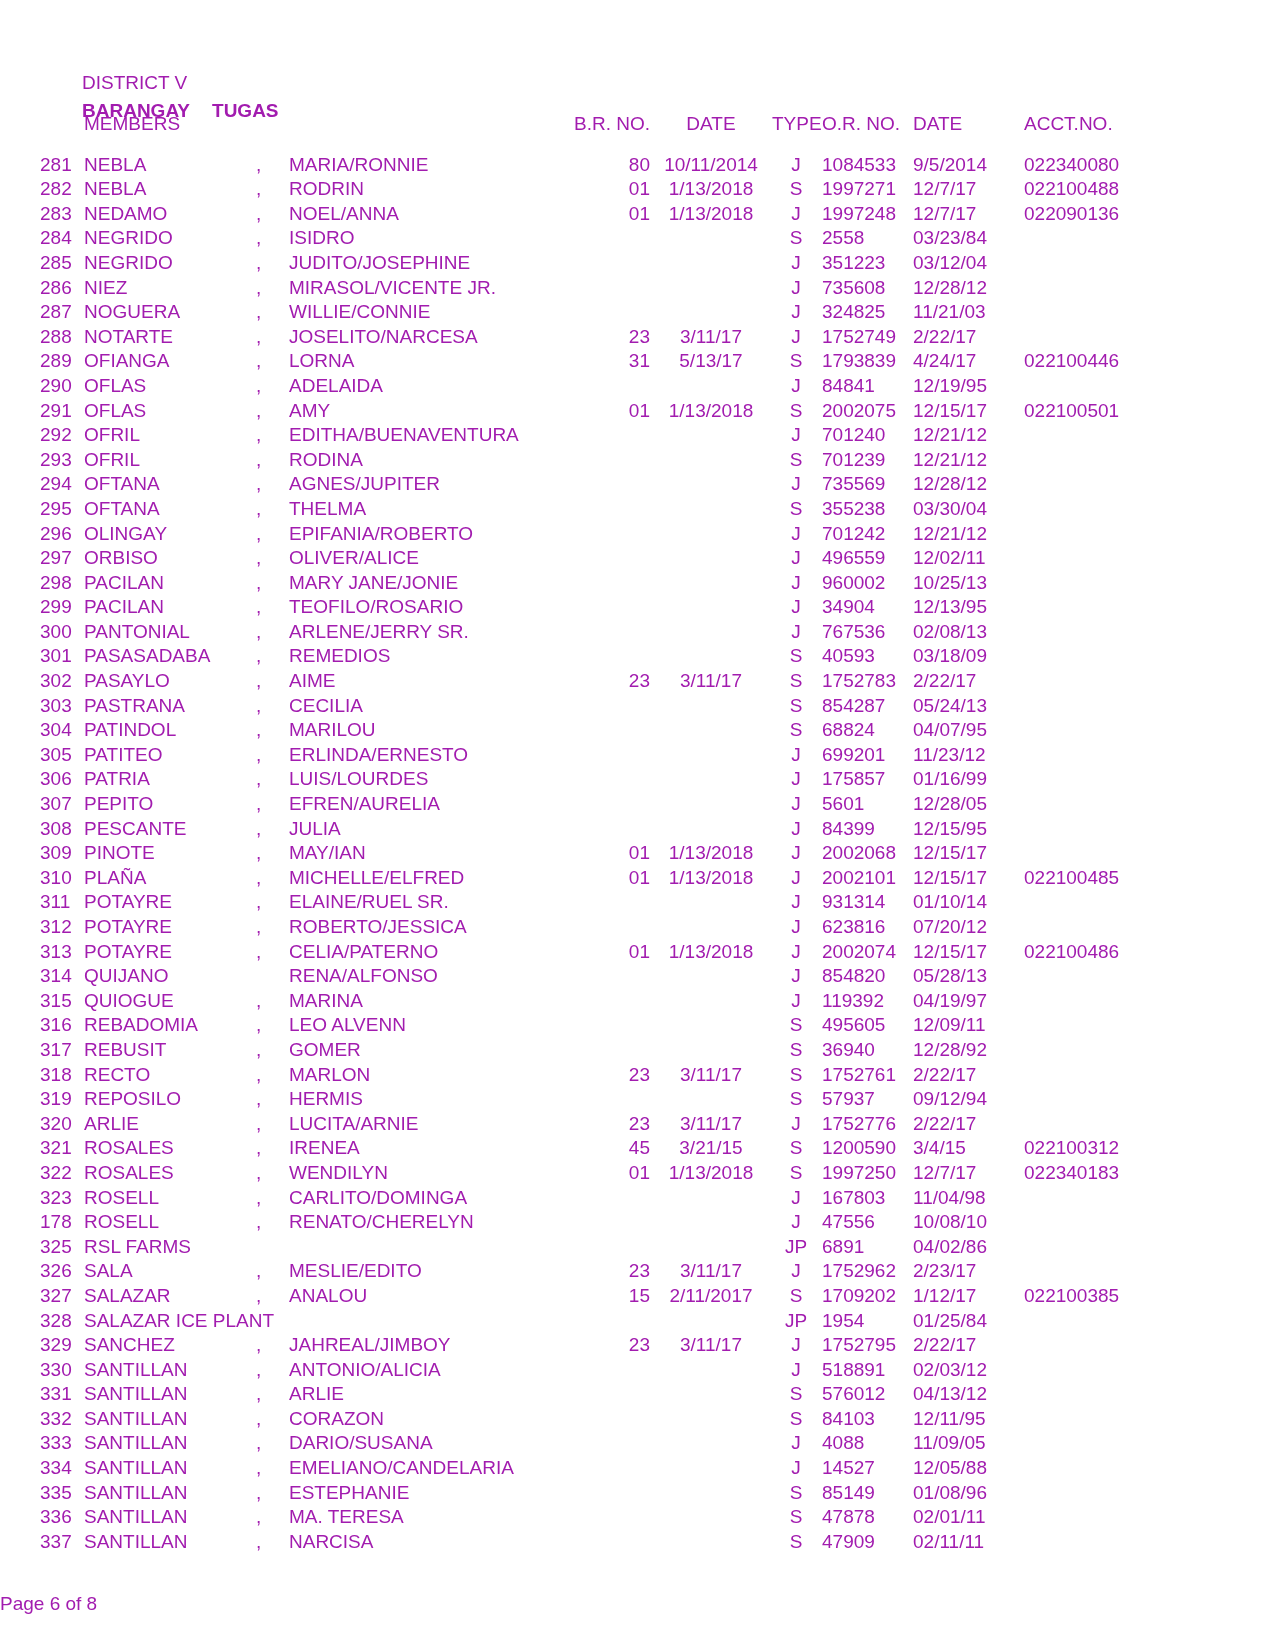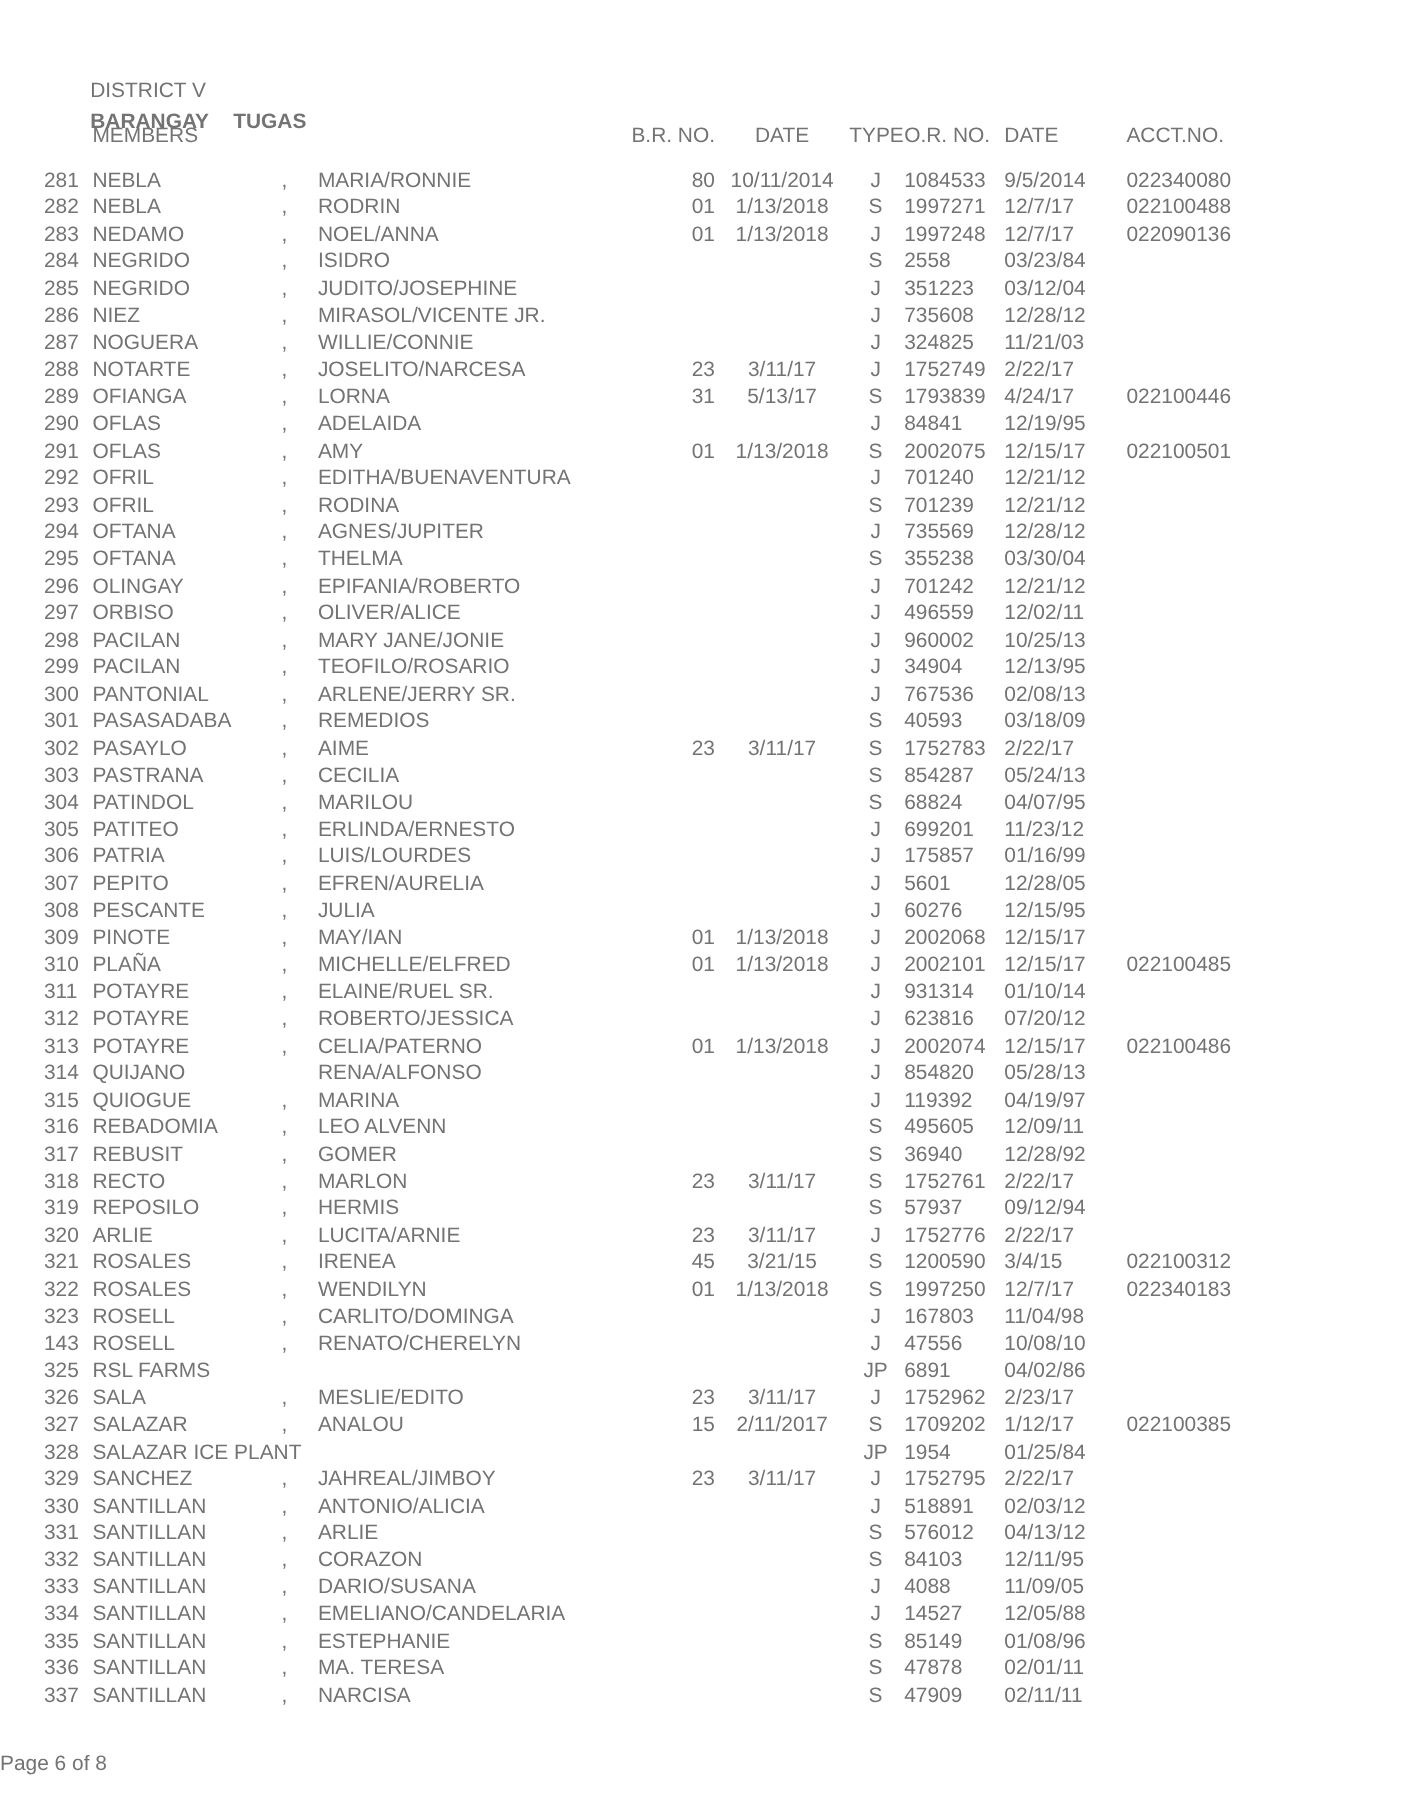--- a/index.html
+++ b/index.html
@@ -2,21 +2,21 @@
 <html><head>
 <meta charset="utf-8">
 <style>
   * { box-sizing: border-box; }
   html, body { margin: 0; padding: 0; background: #ffffff; }
   .page {
     position: relative;
     width: 1275px;
     height: 1650px;
     background: #ffffff;
-    color: #737373;
+    color: #a21caf;
     font-family: "Liberation Sans", "DejaVu Sans", sans-serif;
     font-size: 19px;
     overflow: hidden;
   }
   .line { position: absolute; white-space: nowrap; line-height: 24.6px; }
   .district-line { top: 71px; left: 82px; }
   .barangay-line { top: 99px; left: 82px; font-weight: bold; }
   .barangay-line .bname { display: inline-block; margin-left: 22px; }
 
   .hrow { position: absolute; top: 112px; left: 0; width: 100%; height: 24.6px; }
@@ -384,21 +384,21 @@
         <span class="cell c-acct"></span>
       </div>
       <div class="trow">
         <span class="cell c-num">308</span>
         <span class="cell c-sur">PESCANTE</span>
         <span class="cell c-comma">,</span>
         <span class="cell c-first">JULIA</span>
         <span class="cell c-brno"></span>
         <span class="cell c-brdate"></span>
         <span class="cell c-type">J</span>
-        <span class="cell c-orno">60276</span>
+        <span class="cell c-orno">84399</span>
         <span class="cell c-ordate">12/15/95</span>
         <span class="cell c-acct"></span>
       </div>
       <div class="trow">
         <span class="cell c-num">309</span>
         <span class="cell c-sur">PINOTE</span>
         <span class="cell c-comma">,</span>
         <span class="cell c-first">MAY/IAN</span>
         <span class="cell c-brno">01</span>
         <span class="cell c-brdate">1/13/2018</span>
@@ -569,21 +569,21 @@
         <span class="cell c-comma">,</span>
         <span class="cell c-first">CARLITO/DOMINGA</span>
         <span class="cell c-brno"></span>
         <span class="cell c-brdate"></span>
         <span class="cell c-type">J</span>
         <span class="cell c-orno">167803</span>
         <span class="cell c-ordate">11/04/98</span>
         <span class="cell c-acct"></span>
       </div>
       <div class="trow">
-        <span class="cell c-num">143</span>
+        <span class="cell c-num">178</span>
         <span class="cell c-sur">ROSELL</span>
         <span class="cell c-comma">,</span>
         <span class="cell c-first">RENATO/CHERELYN</span>
         <span class="cell c-brno"></span>
         <span class="cell c-brdate"></span>
         <span class="cell c-type">J</span>
         <span class="cell c-orno">47556</span>
         <span class="cell c-ordate">10/08/10</span>
         <span class="cell c-acct"></span>
       </div>

